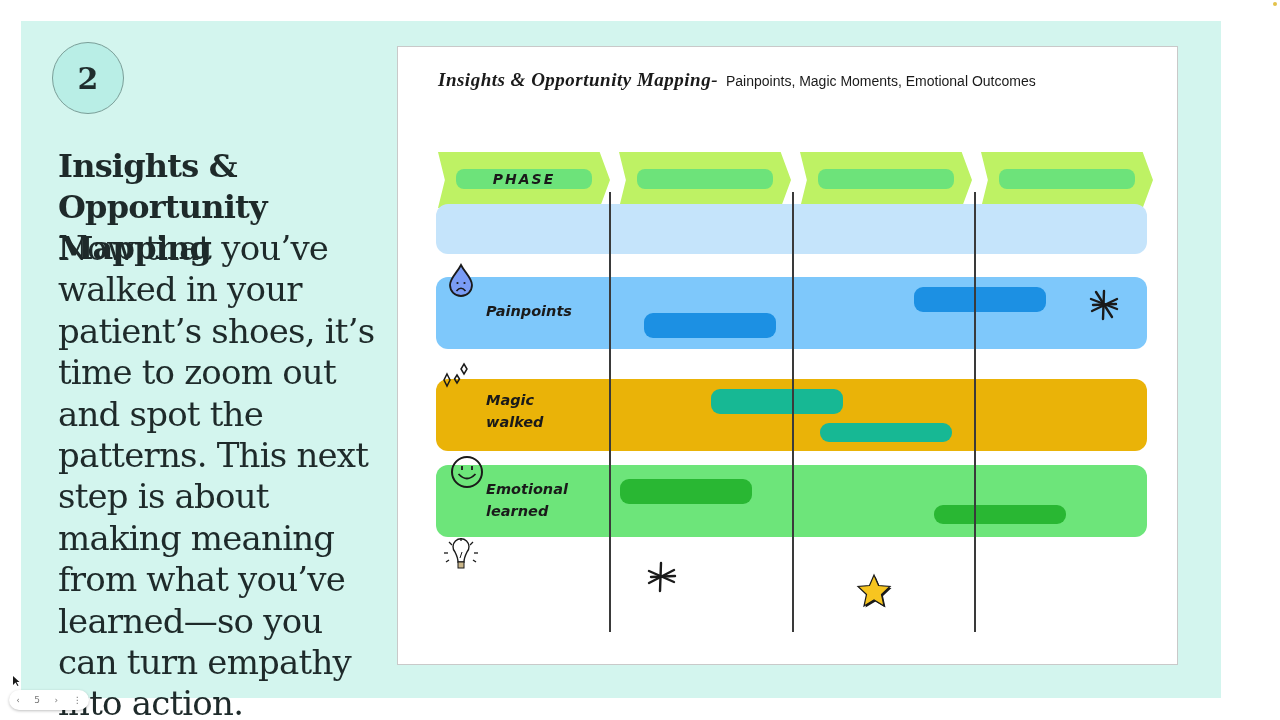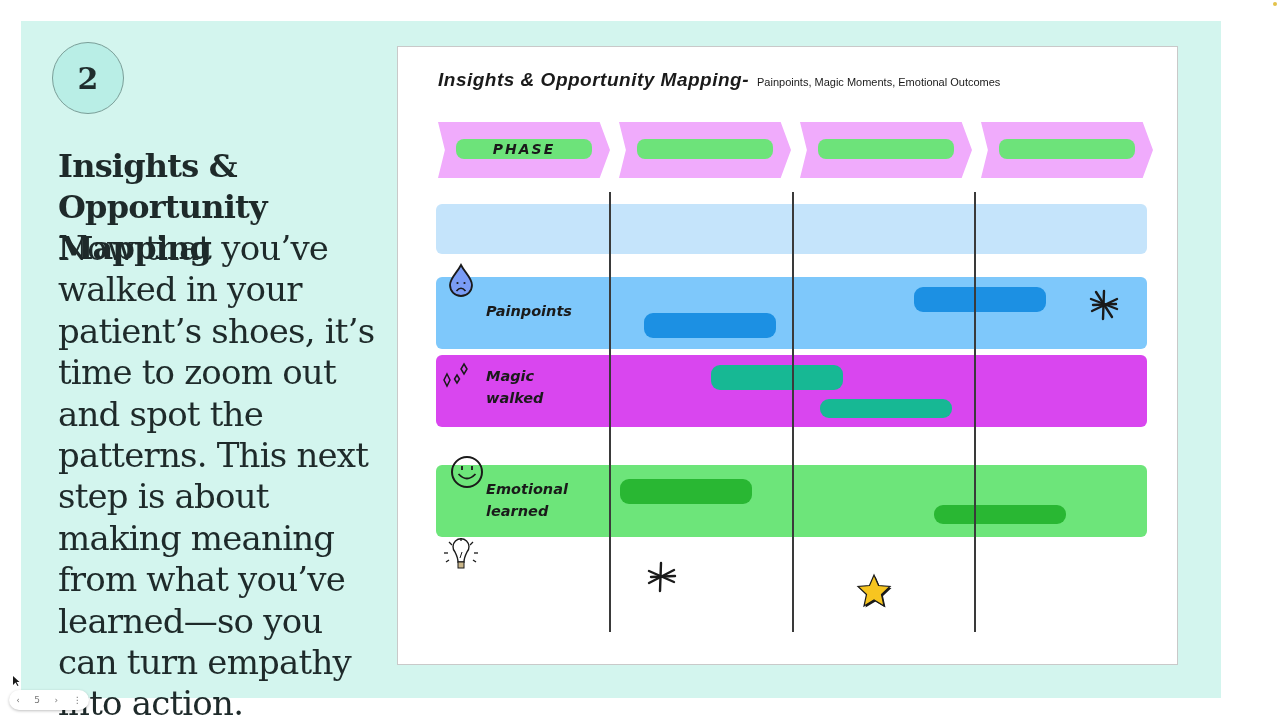--- a/index.html
+++ b/index.html
@@ -3,25 +3,25 @@
 <meta charset="utf-8">
 <style>
   * { box-sizing: border-box; margin: 0; padding: 0; }
   html, body { width: 1280px; height: 720px; background: #ffffff; overflow: hidden; position: relative; font-family: "DejaVu Serif", serif; }
   .slide { position: absolute; left: 21px; top: 21px; width: 1200px; height: 677px; background: #d3f5ee; }
   .num-circle { position: absolute; left: 31px; top: 21px; width: 72px; height: 72px; border-radius: 50%; background: #b9eee6; border: 1px solid #7a9e98; display: flex; align-items: center; justify-content: center; font-family: "DejaVu Serif", serif; font-weight: bold; font-size: 30px; color: #1f2d2d; }
   .title { position: absolute; left: 37px; top: 125px; width: 330px; font-family: "DejaVu Serif", serif; font-weight: bold; font-size: 32px; line-height: 41px; color: #1e2a2a; letter-spacing: -0.8px; }
   .body-text { position: absolute; left: 37px; top: 207px; width: 320px; font-family: "DejaVu Serif", serif; font-size: 34px; line-height: 41.4px; color: #1e2a2a; letter-spacing: -0.8px; }
   .card { position: absolute; left: 376px; top: 25px; width: 781px; height: 619px; background: #ffffff; border: 1px solid #c9c9c9; }
   .card-title { position: absolute; left: 40px; top: 22px; white-space: nowrap; display: flex; align-items: baseline; }
-  .card-title .hand { font-family: Liberation Sans, sans-serif; font-style: italic; font-weight: bold; font-size: 19px; color: #1a1a1a; letter-spacing: 0.5px; }
-  .card-title .sub { font-family: "Liberation Sans", sans-serif; font-size: 11px; color: #1a1a1a; margin-left: 8px; }
-  .phase { position: absolute; top: 75px; height: 56px; background: #f0abfc; clip-path: polygon(0 0, 94% 0, 100% 50%, 94% 100%, 0 100%, 4% 50%); }
+  .card-title .hand { font-family: Liberation Serif, serif; font-style: italic; font-weight: bold; font-size: 19px; color: #1a1a1a; letter-spacing: 0.5px; }
+  .card-title .sub { font-family: "Liberation Sans", sans-serif; font-size: 14px; color: #1a1a1a; margin-left: 8px; }
+  .phase { position: absolute; top: 105px; height: 56px; background: #bef264; clip-path: polygon(0 0, 94% 0, 100% 50%, 94% 100%, 0 100%, 4% 50%); }
   .phase .pill { position: absolute; left: 18px; right: 18px; top: 17px; height: 20px; border-radius: 8px; background: #6de37a; display: flex; align-items: center; justify-content: center; font-family: "DejaVu Sans", sans-serif; font-style: italic; font-weight: bold; font-size: 14px; letter-spacing: 2px; color: #1a1a1a; }
-  .row { position: absolute; left: 38px; width: 711px; border-radius: 6px; }
+  .row { position: absolute; left: 38px; width: 711px; border-radius: 12px; }
   .row-label { position: absolute; font-family: "DejaVu Sans", sans-serif; font-style: italic; font-weight: bold; font-size: 14.5px; color: #1a1a1a; line-height: 22px; }
   .bar { position: absolute; height: 25px; border-radius: 9px; }
   .divider { position: absolute; width: 1.5px; background: #3a3a3a; top: 145px; height: 440px; }
   .icon { position: absolute; }
   .nav { position: absolute; left: 9px; top: 690px; width: 80px; height: 20px; border-radius: 10px; background: #ffffff; box-shadow: 0 1px 3px rgba(0,0,0,0.25); display: flex; align-items: center; justify-content: space-around; font-family: "DejaVu Sans", sans-serif; font-size: 9px; color: #777; }
   .nav span { cursor: pointer; }
   .cursor { position: absolute; left: 12px; top: 675px; }
   .dot { position: absolute; left: 1273px; top: 2px; width: 4px; height: 4px; border-radius: 50%; background: #e3c24a; }
 </style>
 </head>
@@ -52,21 +52,21 @@
     </div>
 
     <div class="row" id="row0" style="top: 157px; height: 50px; background: rgb(197, 228, 251);"></div>
 
     <div class="row" id="row1" style="top: 230px; height: 72px; background: rgb(126, 200, 251);">
       <div class="row-label" style="left:50px; top:23px;">Painpoints</div>
       <div class="bar b1" style="left: 208px; top: 36px; width: 132px; background: rgb(28, 144, 227);"></div>
       <div class="bar b1" style="left: 478px; top: 10px; width: 132px; background: rgb(28, 144, 227);"></div>
     </div>
 
-    <div class="row" id="row2" style="top: 308px; height: 72px; background: #d946ef;">
+    <div class="row" id="row2" style="top: 332px; height: 72px; background: #eab308;">
       <div class="row-label" style="left:50px; top:10px;">
         <div>Magic</div>
         <div>walked</div>
       </div>
       <div class="bar b2" style="left: 275px; top: 10px; width: 132px; background: rgb(23, 184, 148);"></div>
       <div class="bar b2" style="left: 384px; top: 44px; width: 132px; height: 19px; background: rgb(23, 184, 148);"></div>
     </div>
 
     <div class="row" id="row3" style="top: 418px; height: 72px; background: rgb(109, 229, 122); padding-left: 41px;">
       <div class="row-label" style="left:50px; top:13px;">

